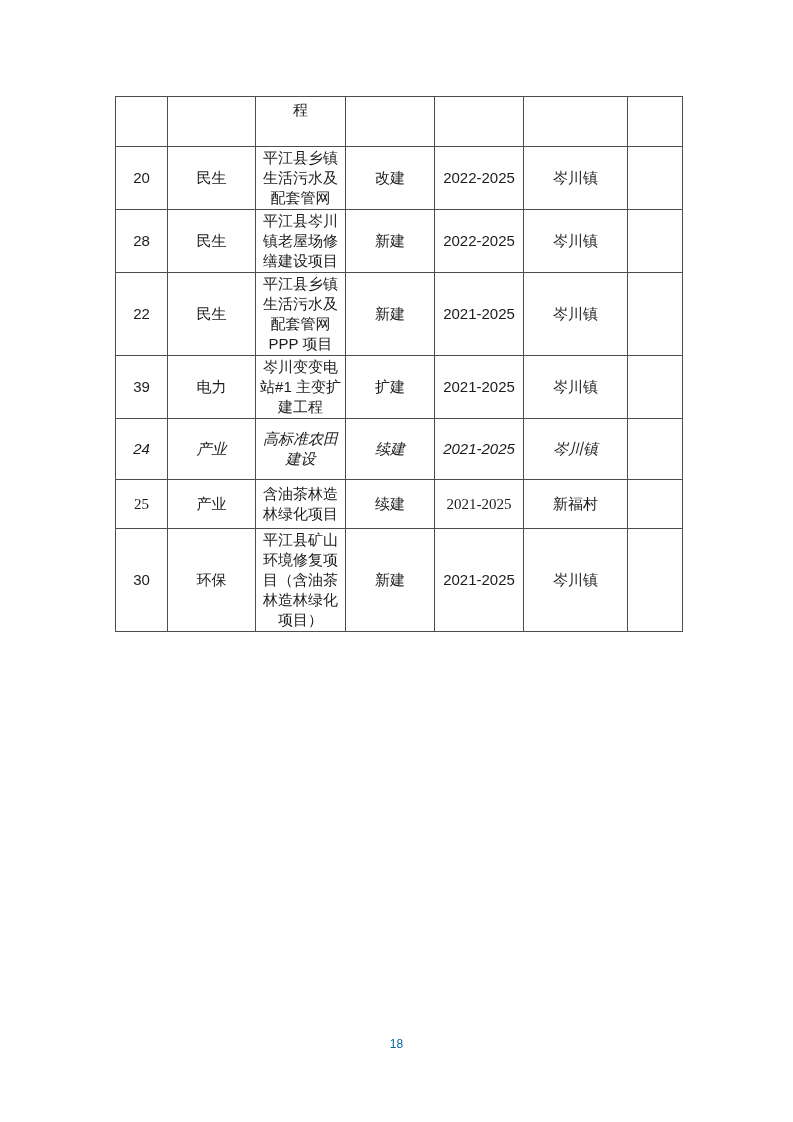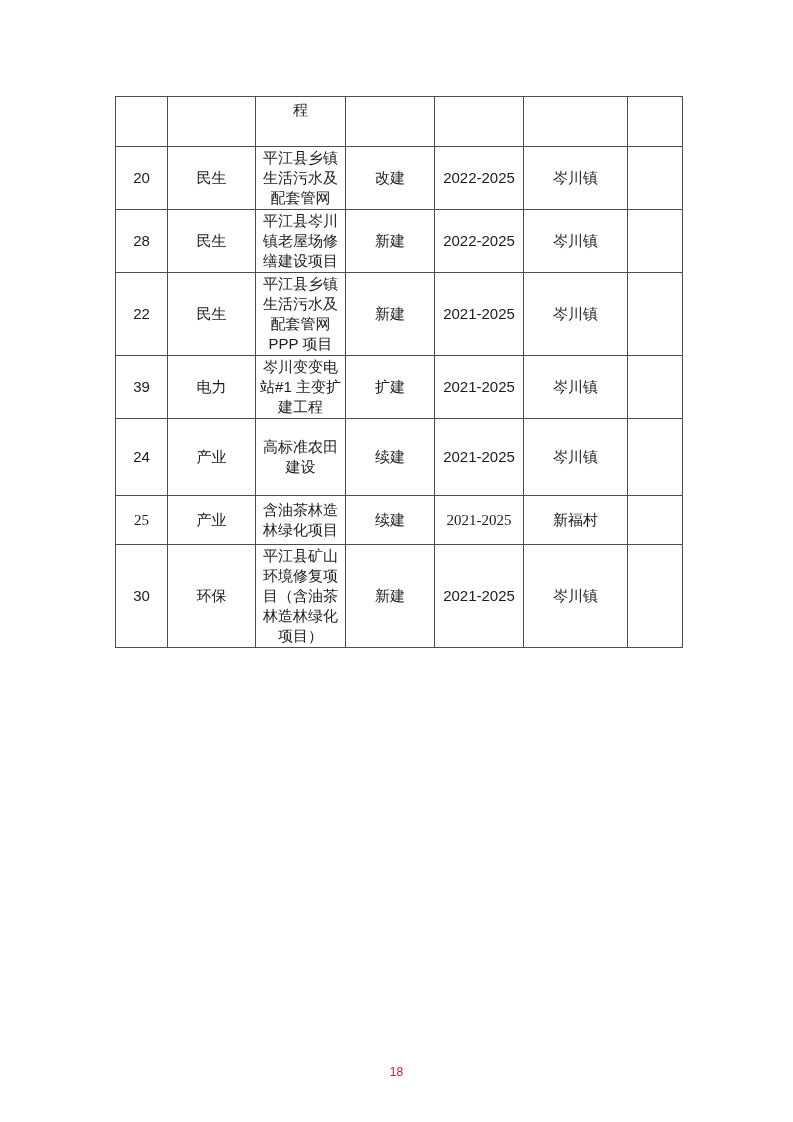--- a/index.html
+++ b/index.html
@@ -33,36 +33,35 @@
     padding: 1px 4px;
     line-height: 20px;
     overflow: hidden;
     word-break: normal;
   }
   tr.h-cont  { height: 50px; }
   tr.h-r20   { height: 60px; }
   tr.h-r21   { height: 60px; }
   tr.h-r22   { height: 82px; }
   tr.h-r23   { height: 61px; }
-  tr.h-r24   { height: 77px; }
+  tr.h-r24   { height: 61px; font-style: italic; }
   tr.h-r25   { height: 49px; font-family: Liberation Serif, serif; }
   tr.h-r26   { height: 103px; }
   tr.h-cont td {
     vertical-align: top;
     padding-top: 3px;
   }
   .page-number {
     position: absolute;
     top: 1037px;
     left: 0;
     width: 100%;
     text-align: center;
     font-size: 12px;
-    color: #be185d;
-    margin-top: 28px;
+    color: #0369a1;
   }
 </style>
 </head>
 <body>
 
 <div class="page">
 
   <table class="doc-table">
     <colgroup>
       <col style="width:52px">

